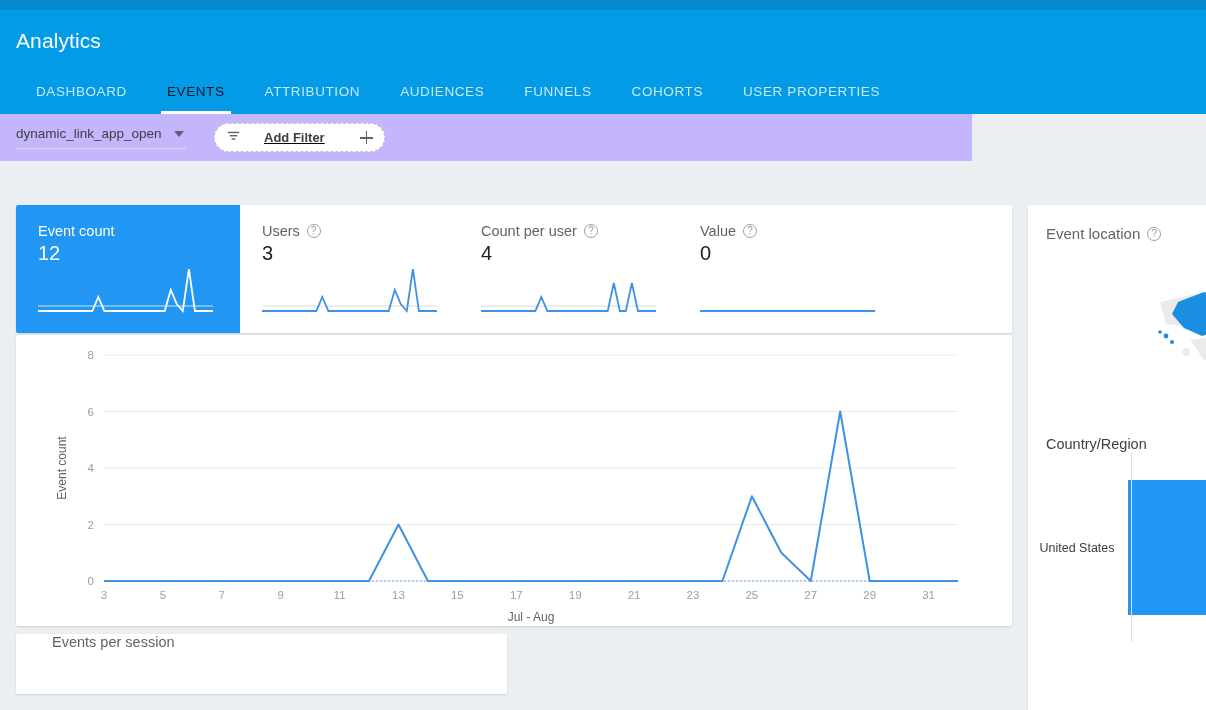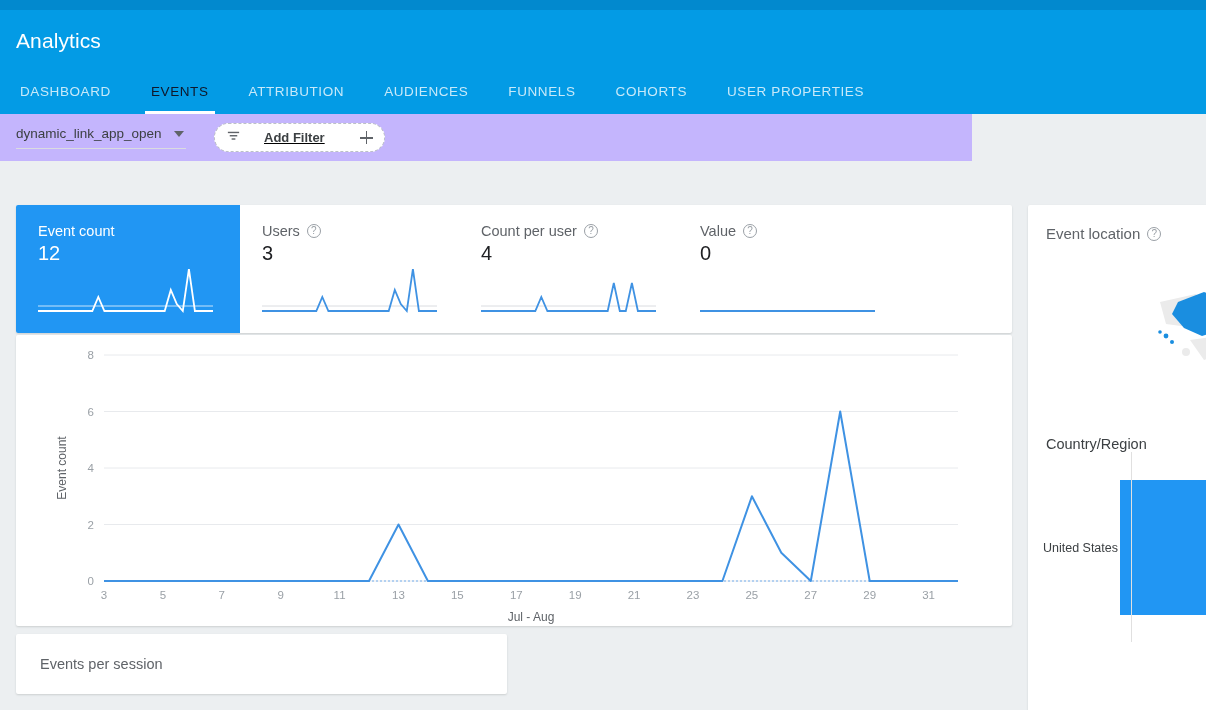--- a/index.html
+++ b/index.html
@@ -25,21 +25,21 @@
   }
   #app-title {
     color: #ffffff;
     font-size: 21px;
     font-weight: 400;
     padding: 19px 0 0 16px;
     letter-spacing: .1px;
   }
   #tabs {
     position: absolute;
-    bottom: 0; left: 0;
+    bottom: 0; left: 16px;
     display: flex;
     align-items: flex-end;
     height: 47px;
   }
   .tab {
     color: rgba(255,255,255,.78);
     font-size: 13.5px;
     letter-spacing: .6px;
     padding: 0 20px 15px 20px;
     cursor: pointer;
@@ -189,22 +189,22 @@
     position: relative;
   }
   #events-session-card {
     margin-top: 8px;
     background: #ffffff;
     height: 60px;
     width: 491px;
     border-radius: 2px;
     box-shadow: 0 1px 2px rgba(60,64,67,.18);
     display: flex;
-    align-items: center;
-    padding-left: 24px;
+    align-items: flex-start;
+    padding-left: 36px;
   }
   #events-session-title {
     font-size: 14.5px;
     color: #5f6368;
   }
 
   
   #right-col {
     position: absolute;
     left: 1028px; top: 44px;
@@ -222,21 +222,21 @@
   #loc-title { font-size: 15px; color: #5f6368; }
   #map-wrap { position: relative; height: 180px; overflow: hidden; }
   #country-title {
     font-size: 14.5px; color: #3c4043;
     padding: 14px 0 0 18px;
   }
   #country-rows { margin-top: 28px; position: relative; }
   .c-row { display: flex; align-items: center; height: 135px; }
   .c-label {
     font-size: 12.5px; color: #3c4043;
-    width: 92px; text-align: right; padding-right: 2px;
+    width: 100px; text-align: center; padding-right: 2px;
   }
   .c-bar { height: 135px; background: #2196f3; }
   .c-axis {
     position: absolute; left: 103px; top: -28px;
     width: 1px; height: 190px; background: #e0e0e0;
   }
 </style>
 </head>
 <body>
 

